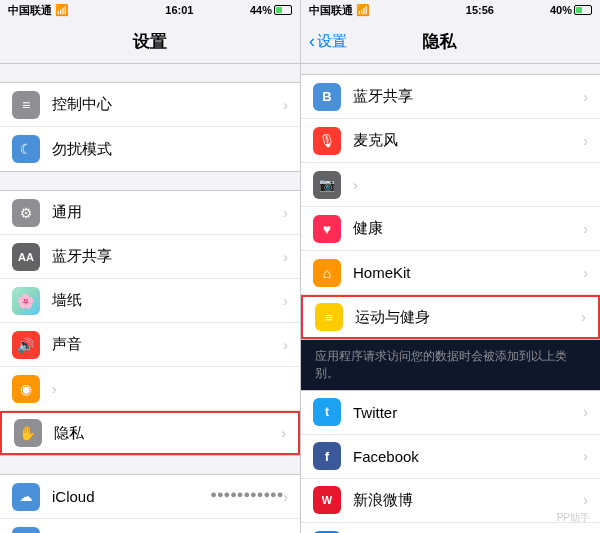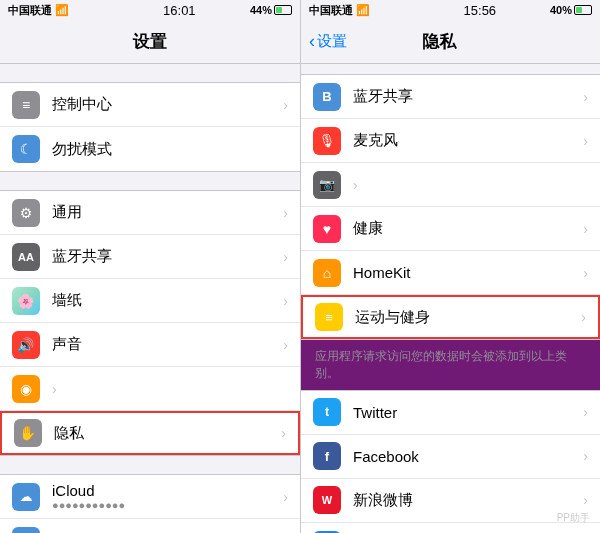--- a/index.html
+++ b/index.html
@@ -107,21 +107,21 @@
     .item-icon.fingerprint { background: #ff9500; }
 
     
     .item-subtitle {
       font-size: 11px;
       color: #8e8e93;
     }
     .item-text-block {
       flex: 1;
       display: flex;
-      flex-direction: column;
+      flex-direction: row;
     }
 
     
     .right-panel {
       width: 300px;
       height: 533px;
       background: #f2f2f7;
       display: flex;
       flex-direction: column;
       overflow: hidden;
@@ -172,38 +172,38 @@
       overflow-y: auto;
     }
     .right-list .list-group {
       margin-bottom: 0;
     }
 
     .info-text {
       font-size: 12px;
       color: #8e8e93;
       padding: 8px 14px;
-      background: #701a75;
+      background: #0f172a;
       line-height: 1.4;
     }
 
     
     .icon-twitter { background: #1da1f2; border-radius: 6px; color: #fff; font-size: 14px; font-weight: bold; }
     .icon-facebook { background: #3b5998; border-radius: 6px; color: #fff; font-size: 14px; font-weight: bold; }
 
     
     .watermark {
       position: absolute;
       bottom: 8px;
       right: 10px;
       font-size: 10px;
       color: #ccc;
     }
 
-    .status-time { font-size: 13px; font-weight: 400; margin-left: 40px; }
+    .status-time { font-size: 11px; font-weight: 700; margin-left: 40px; }
     .battery-body {
       width: 18px;
       height: 10px;
       border: 1.5px solid #000;
       border-radius: 2px;
       position: relative;
       display: flex;
       align-items: center;
       padding: 1px;
     }

